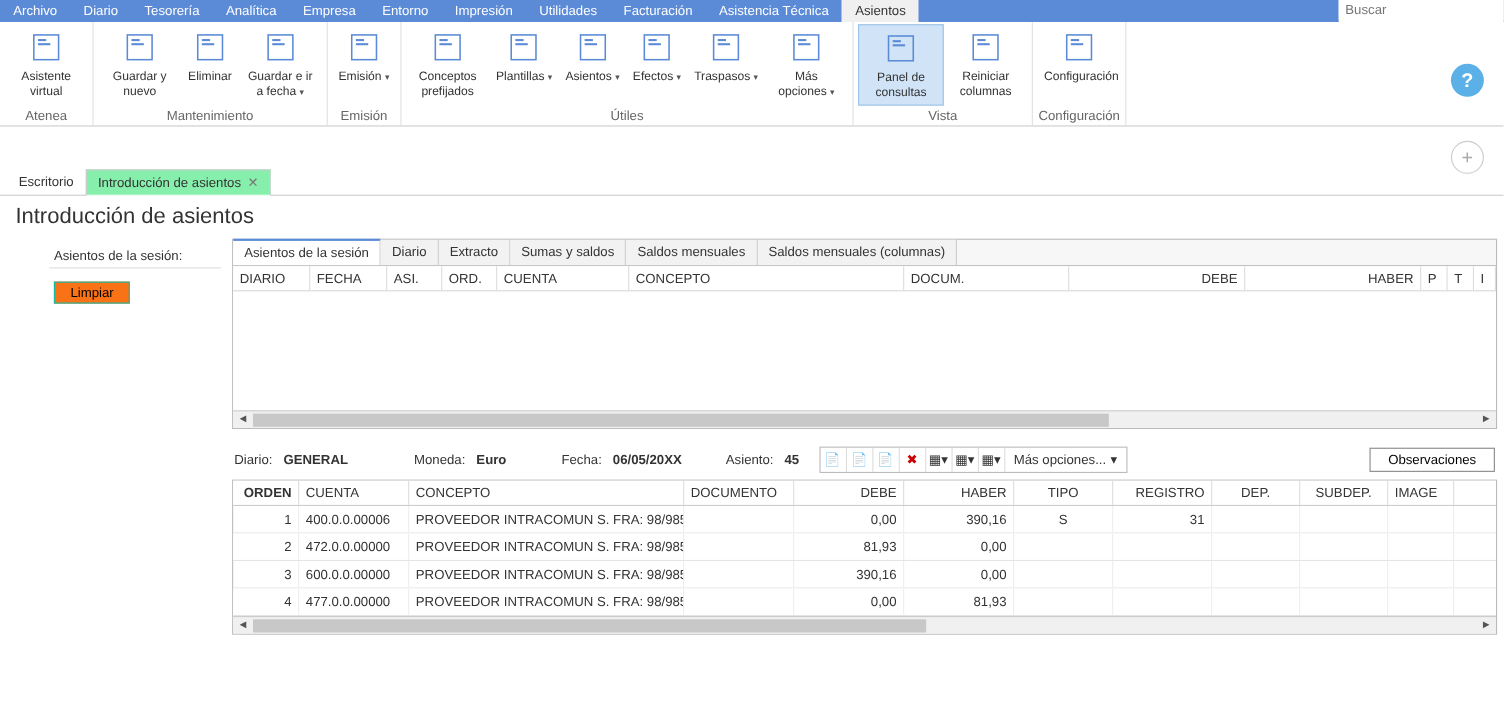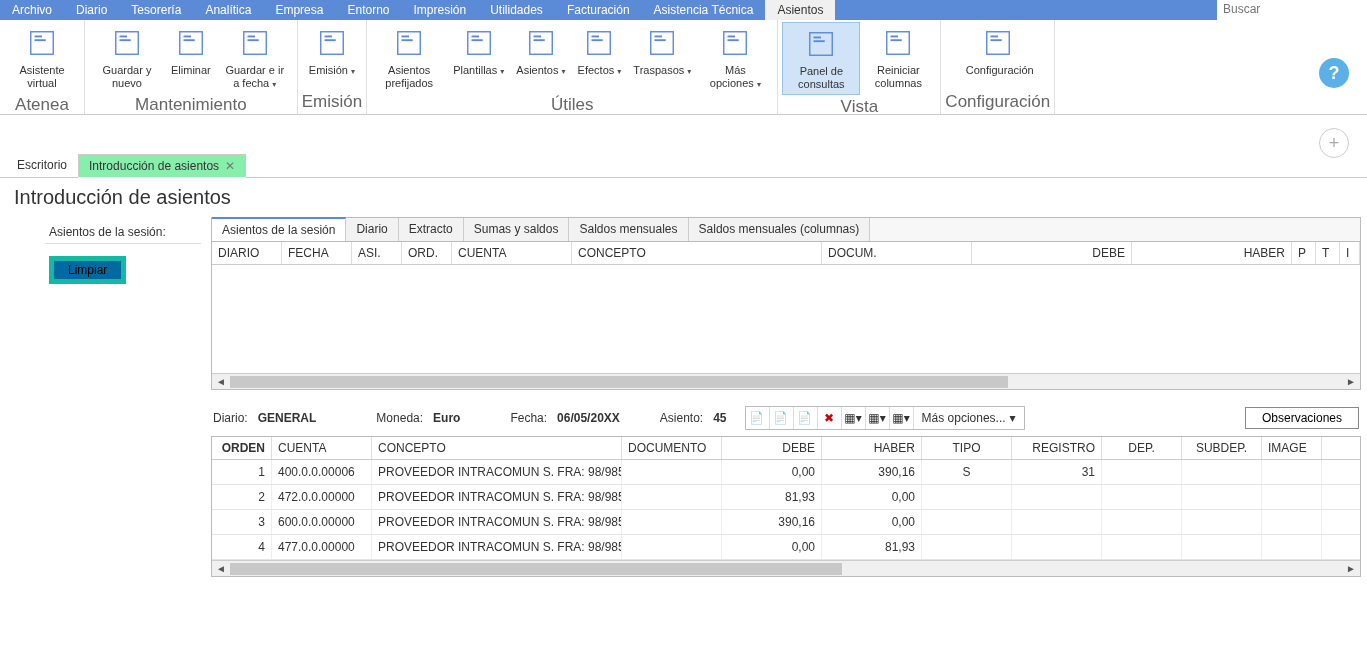--- a/index.html
+++ b/index.html
@@ -10,21 +10,21 @@
 .menubar .menu-item { padding: 2px 12px; cursor: pointer; font-size: 12px; display:flex; align-items:center;}
 .menubar .menu-item.active { background: #f0f0f0; color: #333; }
 .menubar .spacer { flex: 1; }
 .menubar .search { background: #fff; }
 .menubar .search input { border: none; padding: 2px 6px; width: 150px; font-size: 12px; outline: none; color:#888;}
 
 
 .ribbon { display: flex; border-bottom: 1px solid #ccc; background: #fff; height: 95px; }
 .ribbon-group { display: flex; flex-direction: column; align-items: center; padding: 2px 4px 0; border-right: 1px solid #e0e0e0; }
 .ribbon-group .buttons { display: flex; flex: 1; }
-.ribbon-group .group-label { font-size: 17px; color: #666; padding: 2px 0 2px; }
+.ribbon-group .group-label { font-size: 12px; color: #666; padding: 2px 0 2px; }
 .ribbon-btn { display: flex; flex-direction: column; align-items: center; justify-content: flex-start; padding: 4px 6px; cursor: pointer; text-align: center; font-size: 11px; min-width: 50px; }
 .ribbon-btn.active { background: #d0e3f7; border: 1px solid #9cc2e6; }
 .ribbon-btn .icon-box { width: 34px; height: 34px; display:flex; align-items:center; justify-content:center; margin-bottom:4px; }
 .ribbon-btn .lbl { line-height: 1.15; max-width:64px;}
 .ribbon-btn .drop-arrow { font-size: 8px; color:#555; }
 
 
 .add-circle { position:absolute; right:18px; top:128px; width:30px; height:30px; border:1px solid #ccc; border-radius:50%; display:flex; align-items:center; justify-content:center; color:#aaa; font-size:18px; cursor:pointer;}
 .doc-tabs { display:flex; border-bottom:1px solid #ccc; margin-top:38px; padding-left:6px;}
 .doc-tab { padding: 4px 10px; font-size:12px; border:1px solid transparent; cursor:pointer;}
@@ -33,21 +33,21 @@
 
 .page-title { font-size: 20px; font-weight: 400; padding: 8px 14px; color:#333; }
 
 .content { display:flex; padding: 0 6px; gap:6px; }
 
 
 .sidebar { width: 215px; padding: 4px 4px; margin-left: 35px; }
 .sidebar .section-title { font-size: 12px; padding: 4px 4px; border-bottom:1px solid #ddd; margin-bottom:6px;}
 .radio-row { display:flex; align-items:center; gap:6px; padding:3px 4px; font-size:12px; cursor:pointer;}
 .radio-row input { accent-color:#333; }
-.sidebar .btn { margin:6px 4px; padding: 2px 14px; border:5px solid #14b8a6; background:#0369a1; cursor:pointer; font-size:12px;}
+.sidebar .btn { margin:6px 4px; padding: 2px 14px; border:1px solid #14b8a6; background:#f97316; cursor:pointer; font-size:12px;}
 
 .main { flex:1; display:flex; flex-direction:column; }
 
 
 .inner-tabstrip { display:flex; border-bottom:1px solid #bbb; border-left:1px solid #bbb; border-right:1px solid #bbb; border-top:1px solid #bbb; background:#f7f7f7;}
 .inner-tab { padding:4px 10px; font-size:12px; border-right:1px solid #ccc; cursor:pointer; background:#f2f2f2;}
 .inner-tab.active { background:#fff; border-top:2px solid #5b8ad6; margin-top:-1px;}
 
 
 .grid { border:1px solid #bbb; border-top:none;}
@@ -169,21 +169,21 @@
     <div class="ribbon-group">
       <div class="buttons">
         <div class="ribbon-btn">
           <div class="icon-box">
             <svg class="ico" viewBox="0 0 32 32">
               <rect x="4" y="4" width="24" height="24" fill="none" stroke="#5b8ad6" stroke-width="1.5"></rect>
               <rect x="8" y="8" width="8" height="2" fill="#5b8ad6"></rect>
               <rect x="8" y="12" width="12" height="2" fill="#5b8ad6"></rect>
             </svg>
           </div>
-          <div class="lbl">Asientos prefijados</div>
+          <div class="lbl">Conceptos prefijados</div>
         </div>
         <div class="ribbon-btn">
           <div class="icon-box">
             <svg class="ico" viewBox="0 0 32 32">
               <rect x="4" y="4" width="24" height="24" fill="none" stroke="#5b8ad6" stroke-width="1.5"></rect>
               <rect x="8" y="8" width="8" height="2" fill="#5b8ad6"></rect>
               <rect x="8" y="12" width="12" height="2" fill="#5b8ad6"></rect>
             </svg>
           </div>
           <div class="lbl">Plantillas <span class="drop-arrow">▾</span></div>

